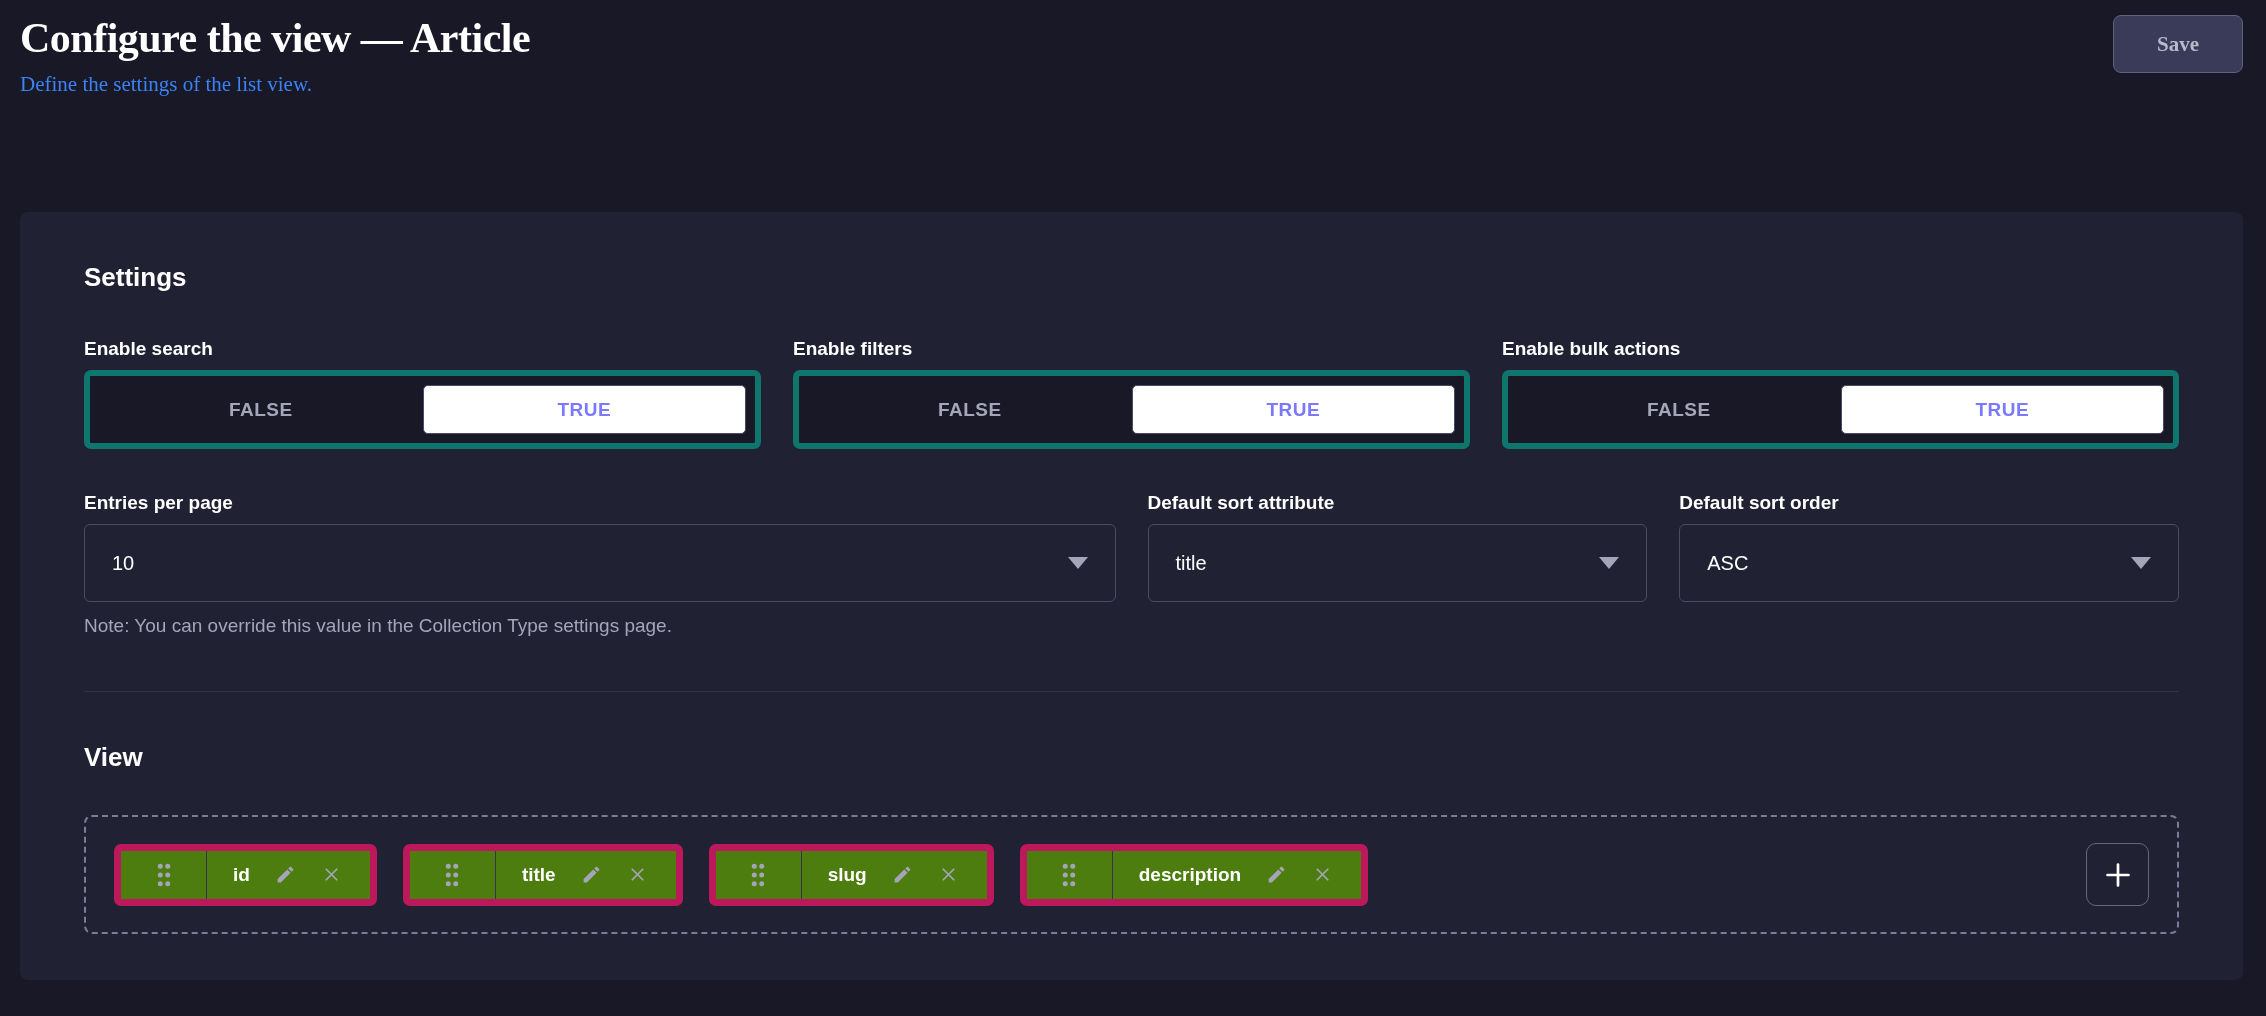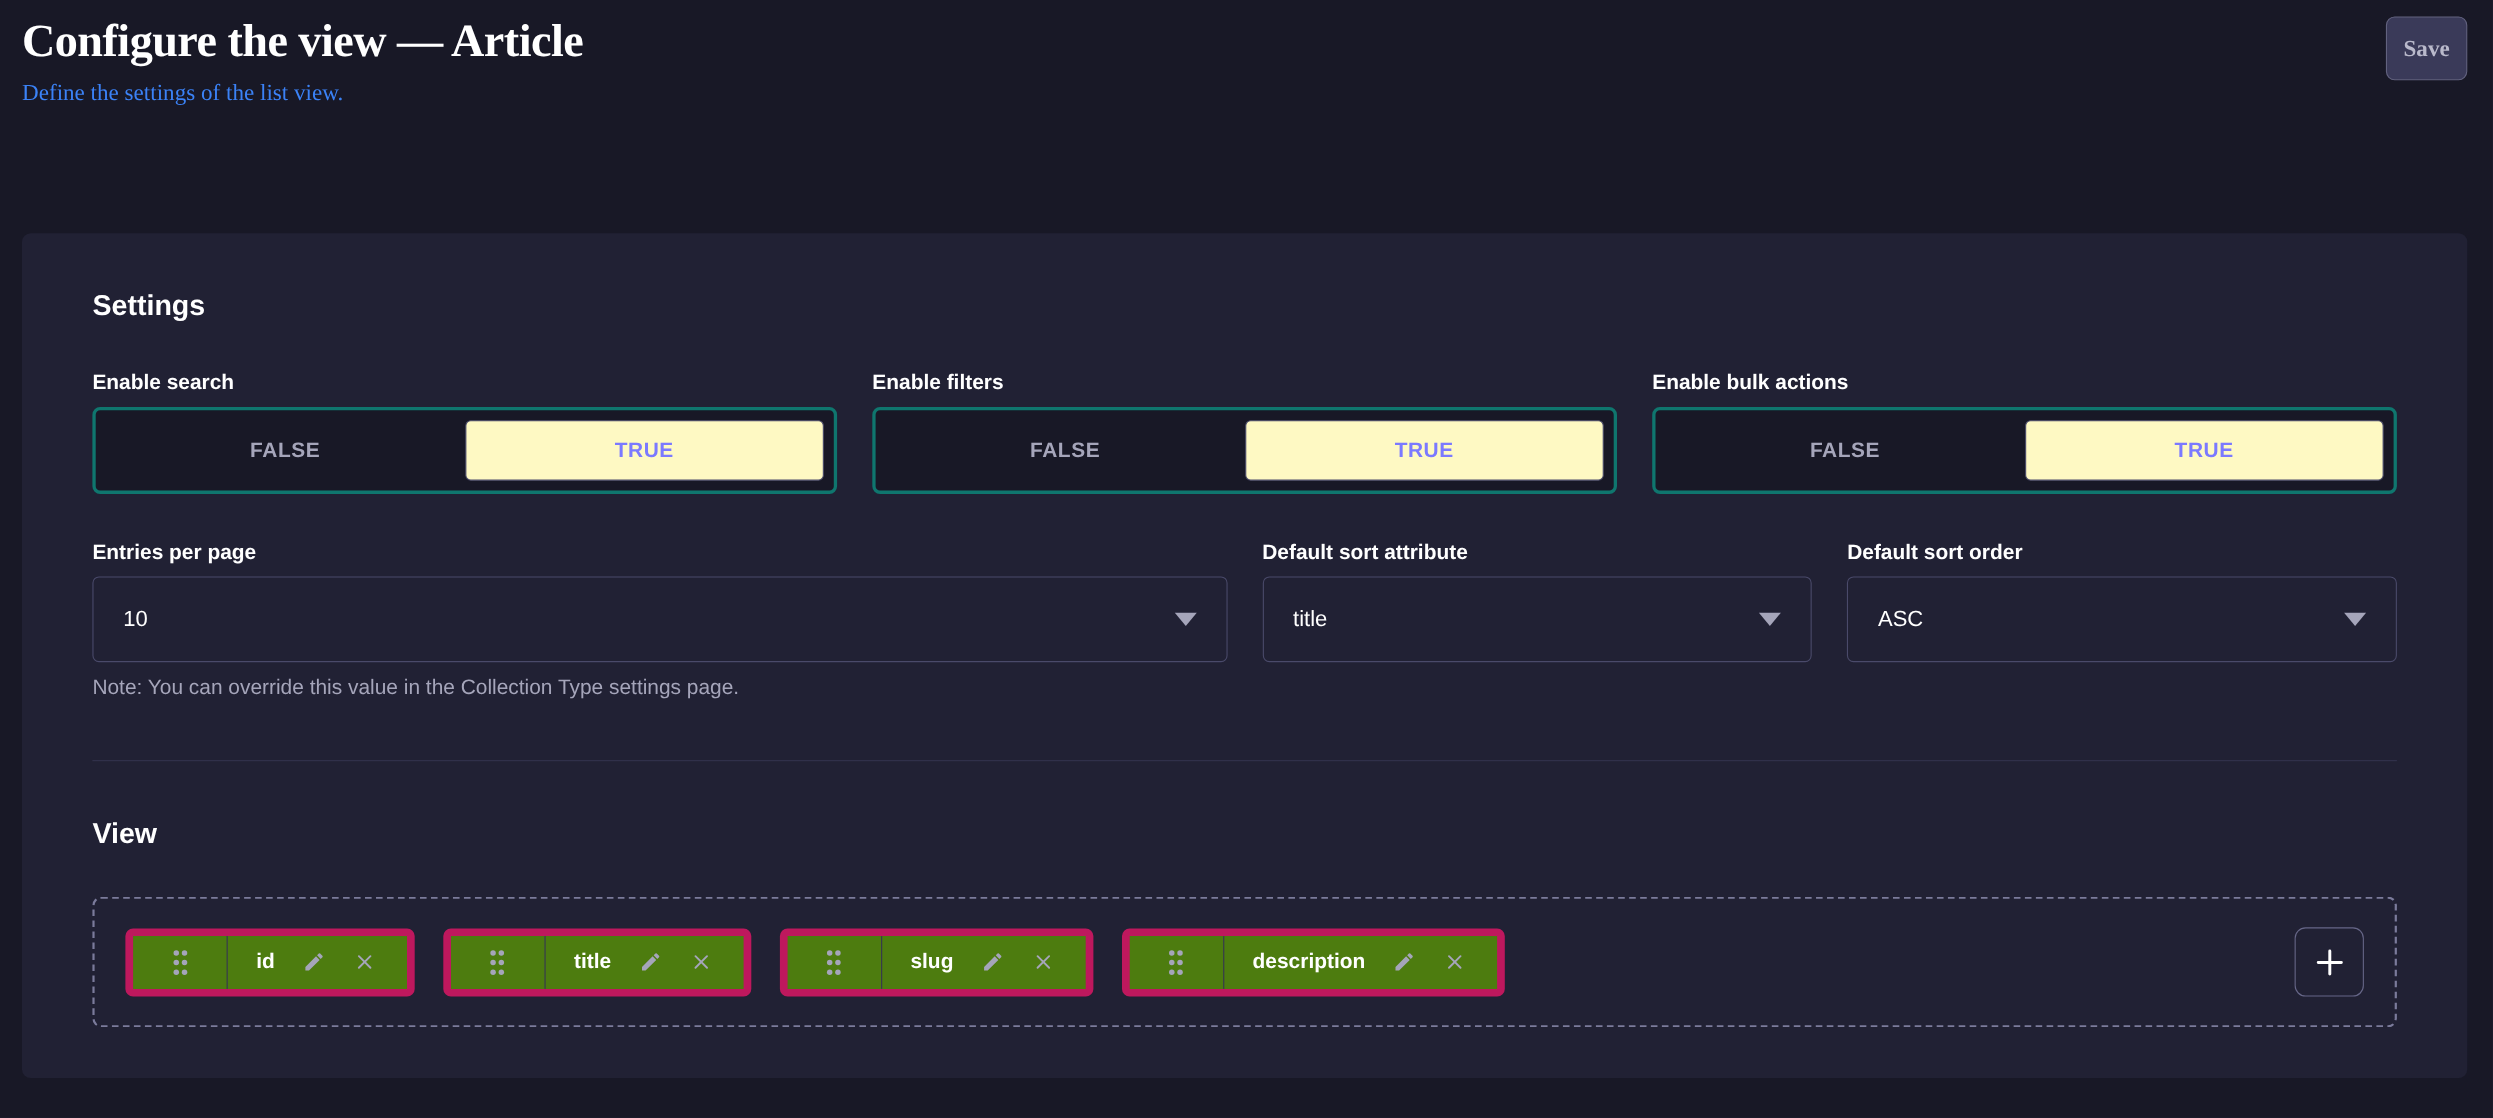--- a/index.html
+++ b/index.html
@@ -14,21 +14,21 @@
 
   
   .page-header {
     display: flex; justify-content: space-between; align-items: flex-start;
     padding: 14px 23px 0 20px;
     font-family: Liberation Serif, serif;
   }
   .page-title { font-size: 42px; line-height: 1.15; font-weight: 700; margin: 0; color: #ffffff; letter-spacing: -0.5px; }
   .page-subtitle { font-size: 21px; line-height: 1.2; margin: 10px 0 0; color: #3b82f6; font-weight: 400; }
   .save-btn {
-    height: 58px; padding: 0 15px; margin-top: 1px;
+    height: 58px; padding: 0 43px; margin-top: 1px;
     background: #3a3a59; border: 1px solid #62627f; border-radius: 8px;
     color: #b9b9cb; font-size: 21px; font-weight: 600;
     font-family: inherit; cursor: pointer; flex: none;
   }
 
   
   .card {
     margin: 115px 23px 0 20px;
     background: #212134;
     border-radius: 8px;
@@ -44,29 +44,29 @@
   }
   .span4 { grid-column: span 4; }
   .span6 { grid-column: span 6; }
   .span3 { grid-column: span 3; }
   .field { display: flex; flex-direction: column; }
   .field-label { font-size: 19px; font-weight: 600; color: #ffffff; margin-bottom: 10px; line-height: 23px; }
 
   
   .toggle {
     display: flex; height: 79px; padding: 9px;
-    background: #181826; border: 3px solid #0f766e; border-radius: 7px;
+    background: #181826; border: 6px solid #0f766e; border-radius: 7px;
   }
   .toggle-opt {
     flex: 1; display: flex; align-items: center; justify-content: center;
     font-size: 19px; font-weight: 700; letter-spacing: 0.5px;
     color: #a5a5ba; border: 1px solid transparent; border-radius: 5px;
     cursor: pointer;
   }
-  .toggle-opt.selected { background: #fef9c3; border-color: #4a4a6a; color: #7b79ff; }
+  .toggle-opt.selected { background: #ffffff; border-color: #4a4a6a; color: #7b79ff; }
 
   
   .select {
     height: 78px; padding: 0 27px;
     background: #212134; border: 1px solid #4a4a6a; border-radius: 6px;
     display: flex; align-items: center; justify-content: space-between;
     cursor: pointer;
   }
   .select-value { font-size: 20px; color: #ffffff; }
   .caret {

